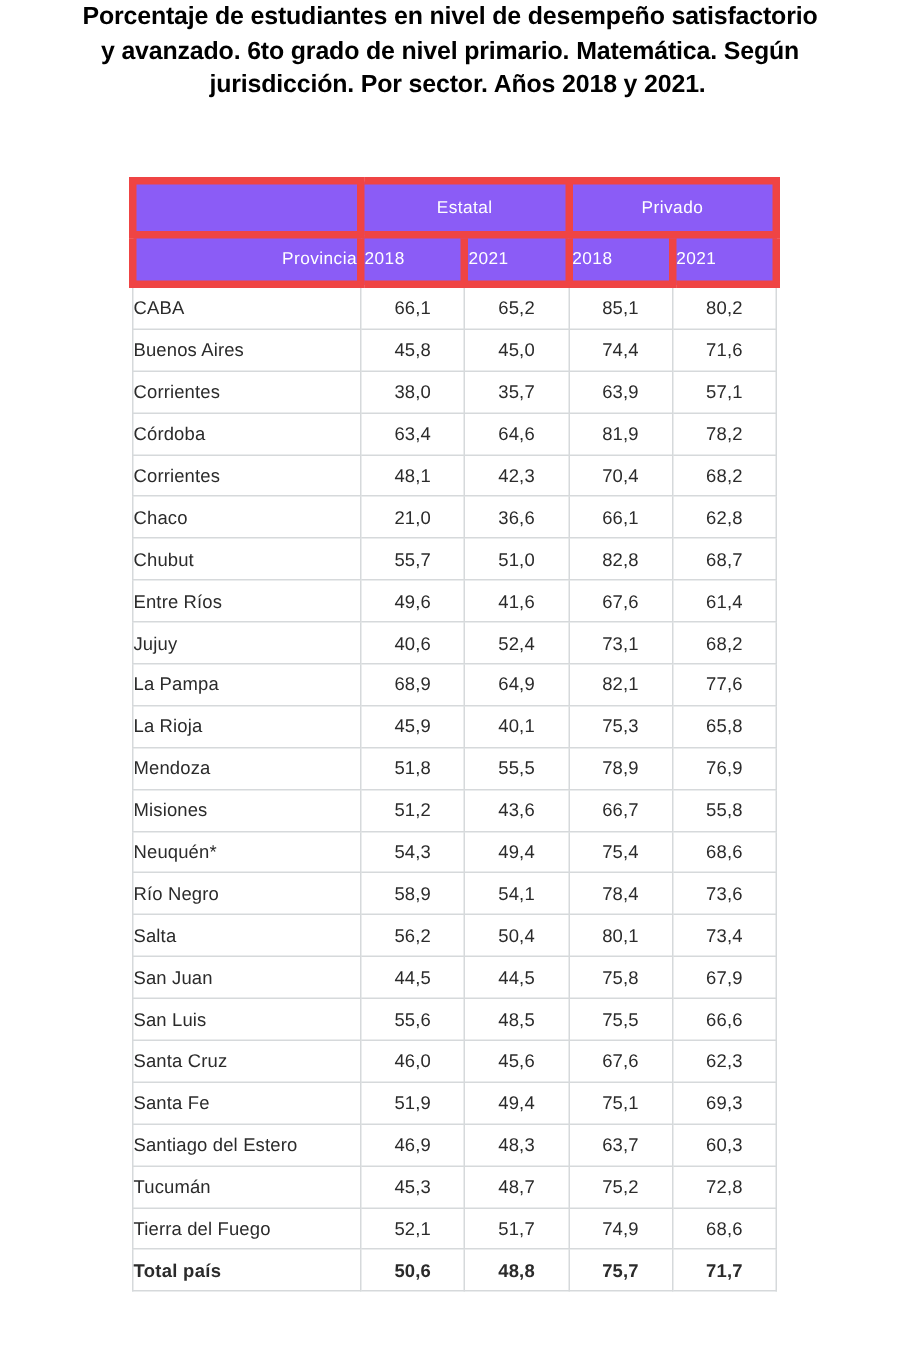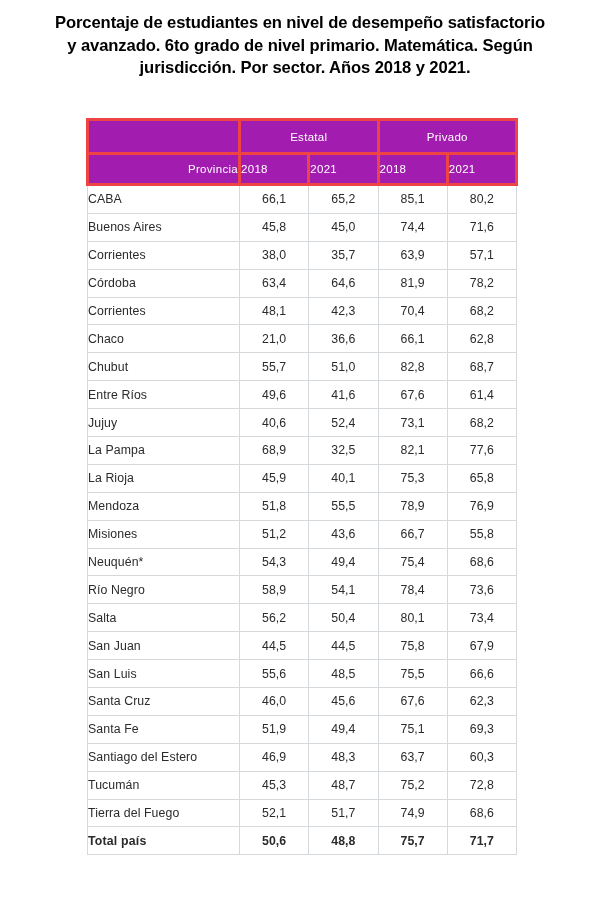--- a/index.html
+++ b/index.html
@@ -11,21 +11,20 @@
     height: 900px;
     background: #ffffff;
     font-family: "Liberation Sans", sans-serif;
     overflow: hidden;
     position: relative;
   }
 
   
   #title-block {
     width: 600px;
-    padding-top: 12px;
     box-sizing: border-box;
     overflow: hidden;
   }
   .title-line {
     font-family: "Liberation Sans", sans-serif;
     font-weight: bold;
     font-size: 16.6px;
     line-height: 22.5px;
     color: #000000;
     text-align: center;
@@ -50,25 +49,25 @@
     border-collapse: collapse;
     width: 429px;
     table-layout: fixed;
     font-family: "Liberation Sans", sans-serif;
   }
   table#data-table col.c-prov { width: 152px; }
   table#data-table col.c-num  { width: 69.25px; }
 
   
   #data-table thead th {
-    background: #a21caf;
+    background: #8b5cf6;
     color: #ffffff;
     font-weight: normal;
     font-size: 11.5px;
-    border: 3px solid #ef4444;
+    border: 5px solid #ef4444;
     padding: 0;
     letter-spacing: 0.3px;
   }
   th.grp-blank {
     border-left: 1px solid #c9d2d6;
     border-top: 1px solid #c9d2d6;
   }
   th.grp {
     height: 31px;
     text-align: center;
@@ -210,21 +209,21 @@
         <tr>
           <td class="prov">Jujuy</td>
           <td class="num">40,6</td>
           <td class="num">52,4</td>
           <td class="num">73,1</td>
           <td class="num">68,2</td>
         </tr>
         <tr>
           <td class="prov">La Pampa</td>
           <td class="num">68,9</td>
-          <td class="num">32,5</td>
+          <td class="num">64,9</td>
           <td class="num">82,1</td>
           <td class="num">77,6</td>
         </tr>
         <tr>
           <td class="prov">La Rioja</td>
           <td class="num">45,9</td>
           <td class="num">40,1</td>
           <td class="num">75,3</td>
           <td class="num">65,8</td>
         </tr>

